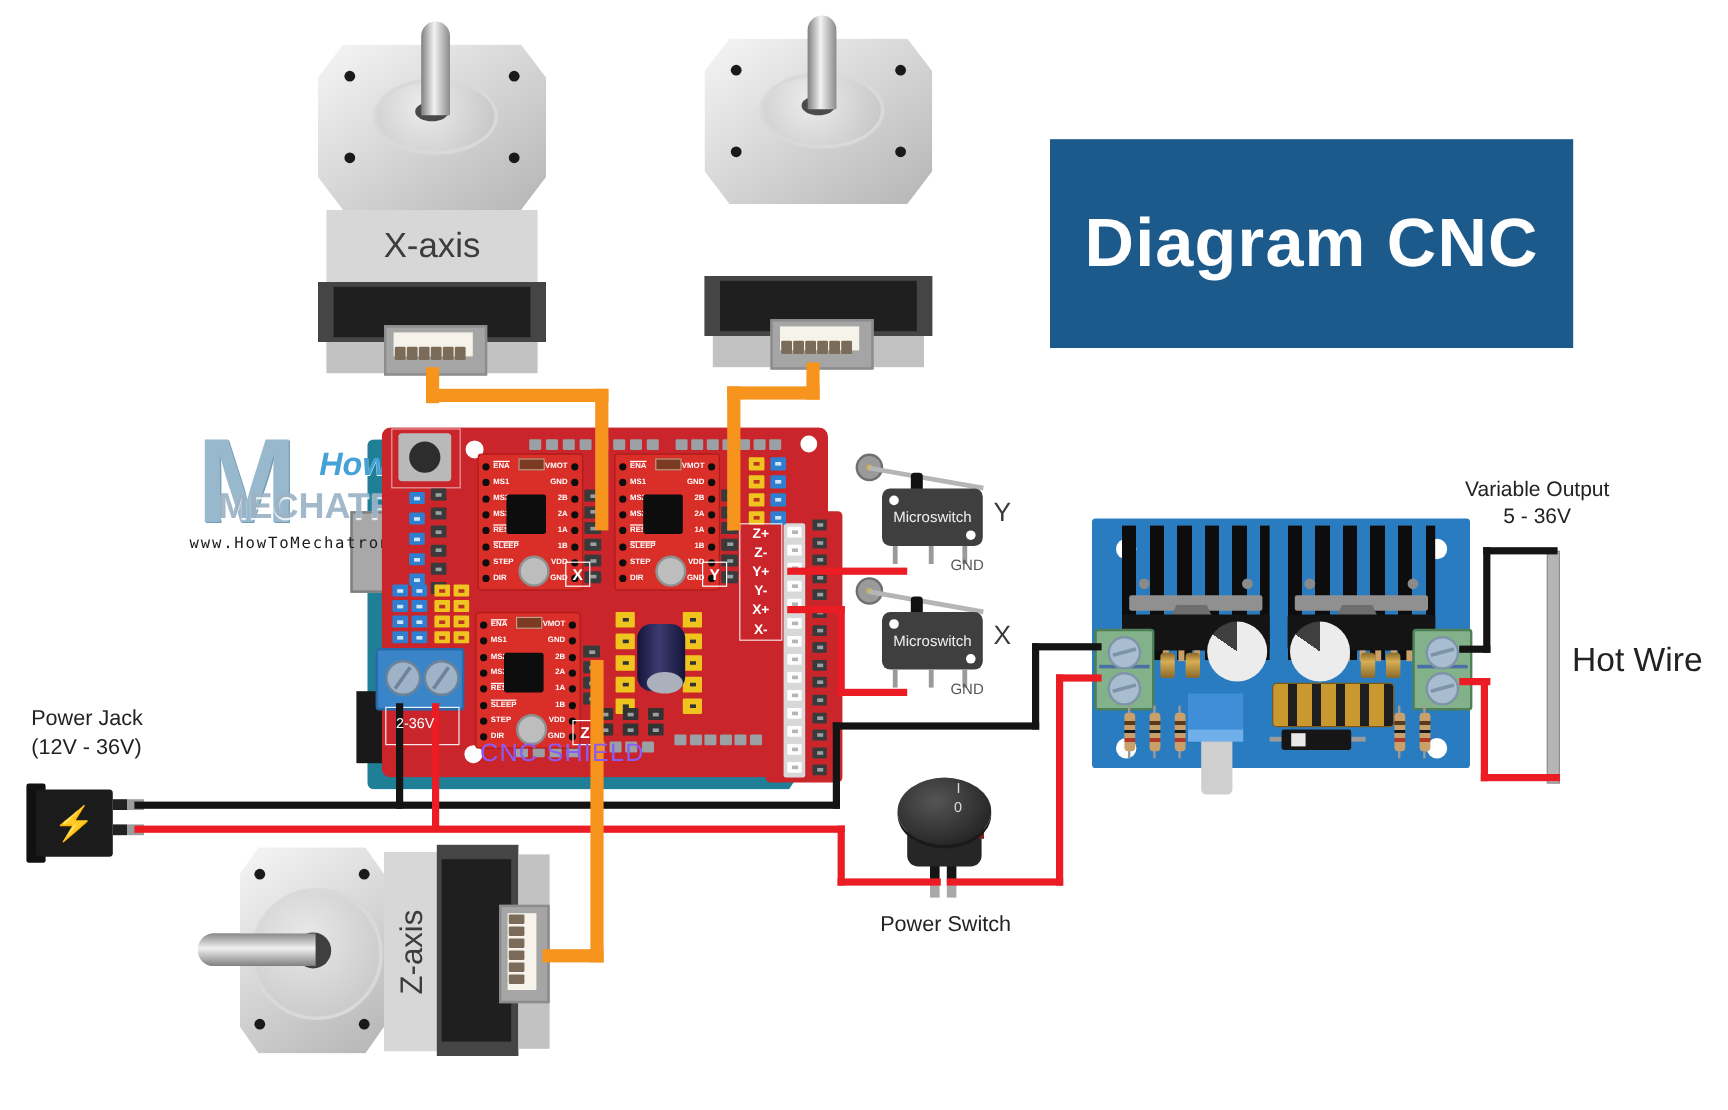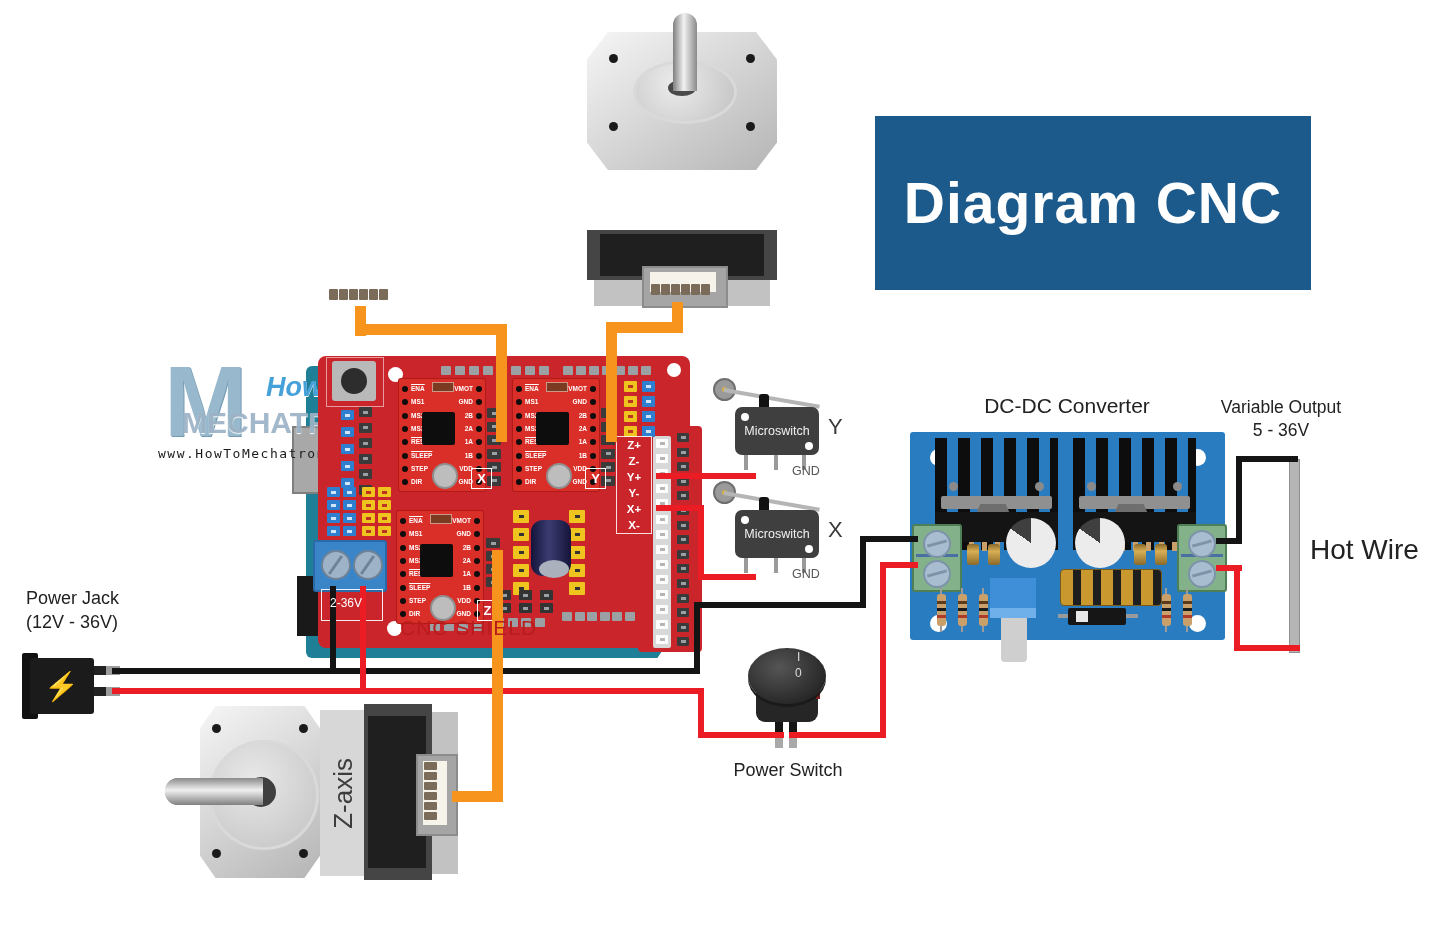--- a/index.html
+++ b/index.html
@@ -41,21 +41,20 @@
     <div class="t1">Diagram CNC</div>
   </div>
 
   <div id="logo">
     <span class="lm">M</span>
     <span class="lht">How To</span>
     <span class="lmx">MECHATRONICS</span>
     <span class="lurl">www.HowToMechatronics.com</span>
   </div>
 
-  <div class="txt seclabel" style="left:912px;top:394px;width:310px;text-align:center;font-size:21px;">DC-DC Converter</div>
   <div class="txt seclabel" style="left:1196px;top:397px;width:170px;text-align:center;font-size:17.5px;">Variable Output</div>
   <div class="txt seclabel" style="left:1196px;top:420px;width:170px;text-align:center;font-size:17.5px;">5 - 36V</div>
   <div class="txt seclabel" style="left:1310px;top:534px;font-size:28px;">Hot Wire</div>
   <div class="txt seclabel" style="left:26px;top:588px;font-size:18px;">Power Jack</div>
   <div class="txt seclabel" style="left:26px;top:612px;font-size:18px;">(12V - 36V)</div>
   <div class="txt seclabel" style="left:728px;top:760px;width:120px;text-align:center;font-size:18px;">Power Switch</div>
 
 <div style="position: absolute; left: 306px; top: 366px; width: 382px; height: 292px; background: var(--board-teal); border-radius: 6px; z-index: 2; clip-path: polygon(0px 0px, 100% 0px, 100% 84%, 92% 100%, 0px 100%);"></div>
     <div style="position: absolute; left: 292px; top: 426px; width: 26px; height: 64px; background: rgb(168, 168, 168); border: 2px solid rgb(127, 127, 127); z-index: 2;"></div>
     <div style="position: absolute; left: 297px; top: 576px; width: 22px; height: 60px; background: rgb(25, 25, 25); z-index: 2;"></div>
@@ -398,21 +397,21 @@
     <div style="position: absolute; left: 313px; top: 540px; width: 70px; height: 48px; background: rgb(58, 133, 200); border: 2px solid rgb(42, 106, 168); border-radius: 3px; z-index: 5;">
       <div style="position: absolute; left: 6px; top: 8px; width: 26px; height: 26px; background: rgb(159, 179, 200); border: 2px solid rgb(111, 131, 152); border-radius: 50%;">
         <div style="position: absolute; left: 11px; top: 2px; width: 3px; height: 22px; background: rgb(111, 131, 152); transform: rotate(35deg);"></div>
       </div>
       <div style="position: absolute; left: 38px; top: 8px; width: 26px; height: 26px; background: rgb(159, 179, 200); border: 2px solid rgb(111, 131, 152); border-radius: 50%;">
         <div style="position: absolute; left: 11px; top: 2px; width: 3px; height: 22px; background: rgb(111, 131, 152); transform: rotate(35deg);"></div>
       </div>
     </div>
     <div style="position: absolute; left: 321px; top: 589px; width: 60px; height: 30px; border: 1px solid rgba(255, 255, 255, 0.9); z-index: 5;"></div>
     <div style="position: absolute; left: 330px; top: 596px; width: auto; height: auto; white-space: nowrap; font-size: 12px; color: rgb(255, 255, 255); z-index: 7;">2-36V</div>
-    <div style="position: absolute; left: 400px; top: 616px; width: auto; height: auto; white-space: nowrap; font-size: 21px; color: #b91c1c; letter-spacing: 1px; z-index: 7;">CNC SHIELD</div>
+    <div style="position: absolute; left: 400px; top: 616px; width: auto; height: auto; white-space: nowrap; font-size: 21px; color: #8b5cf6; letter-spacing: 1px; z-index: 7;">CNC SHIELD</div>
     <div class="drv" style="position: absolute; left: 398px; top: 378px; width: 86px; height: 112px;">
       <div class="dot" style="left: 3px; top: 7px;"></div>
       <span class="dl" style="left: 12px; top: 6px; text-decoration: overline;">ENA</span>
       <div class="dot" style="left: 3px; top: 20.3px;"></div>
       <span class="dl" style="left: 12px; top: 19.3px;">MS1</span>
       <div class="dot" style="left: 3px; top: 33.6px;"></div>
       <span class="dl" style="left: 12px; top: 32.6px;">MS2</span>
       <div class="dot" style="left: 3px; top: 46.9px;"></div>
       <span class="dl" style="left: 12px; top: 45.9px;">MS3</span>
       <div class="dot" style="left: 3px; top: 60.2px;"></div>
@@ -513,20 +512,39 @@
       <span class="dl" style="left: 42px; top: 72.5px; width: 32px; text-align: right;">1B</span>
       <div class="dot" style="left: 77px; top: 86.8px;"></div>
       <span class="dl" style="left: 42px; top: 85.8px; width: 32px; text-align: right;">VDD</span>
       <div class="dot" style="left: 77px; top: 100.1px;"></div>
       <span class="dl" style="left: 42px; top: 99.1px; width: 32px; text-align: right;">GND</span>
       <div style="position: absolute; left: 33px; top: 3px; width: 20px; height: 8px; background: rgb(122, 59, 34); border: 1px solid rgb(204, 153, 136);"></div>
       <div style="position: absolute; left: 23px; top: 33px; width: 33px; height: 33px; background: rgb(13, 13, 13); border-radius: 2px;"></div>
       <div style="position: absolute; left: 33px; top: 84px; width: 22px; height: 22px; background: rgb(189, 189, 189); border: 2px solid rgb(143, 143, 143); border-radius: 50%;"></div>
     </div>
     <div class="lbox" style="position: absolute; left: 477px; top: 600px; width: 19px; height: 19px;">Z</div>
+    <div style="position: absolute; left: 265px; top: 15px; width: 190px; height: 300px; z-index: 2;">
+      <div style="position: absolute; left: 0px; top: 22px; width: 190px; height: 138px; background: linear-gradient(145deg, rgb(246, 246, 246), rgb(181, 181, 181)); clip-path: polygon(11% 0px, 89% 0px, 100% 20%, 100% 80%, 89% 100%, 11% 100%, 0px 80%, 0px 20%);"></div>
+      <div style="position: absolute; left: 22px; top: 44px; width: 9px; height: 9px; background: rgb(26, 26, 26); border-radius: 50%;"></div>
+      <div style="position: absolute; left: 159px; top: 44px; width: 9px; height: 9px; background: rgb(26, 26, 26); border-radius: 50%;"></div>
+      <div style="position: absolute; left: 22px; top: 112px; width: 9px; height: 9px; background: rgb(26, 26, 26); border-radius: 50%;"></div>
+      <div style="position: absolute; left: 159px; top: 112px; width: 9px; height: 9px; background: rgb(26, 26, 26); border-radius: 50%;"></div>
+      <div style="position: absolute; left: 46px; top: 50px; width: 98px; height: 58px; background: radial-gradient(circle at 40% 35%, rgb(236, 236, 236), rgb(194, 194, 194)); border: 3px solid rgb(217, 217, 217); border-radius: 50%;"></div>
+      <div style="position: absolute; left: 81px; top: 70px; width: 28px; height: 16px; background: rgb(74, 74, 74); border-radius: 50%;"></div>
+      <div style="position: absolute; left: 86px; top: 3px; width: 24px; height: 78px; background: linear-gradient(90deg, rgb(127, 127, 127), rgb(242, 242, 242) 45%, rgb(138, 138, 138)); border-radius: 12px 12px 0px 0px;"></div>
+      <div style="position: absolute; left: 7px; top: 160px; width: 176px; height: 60px; background: rgb(215, 215, 215); display: flex; align-items: center; justify-content: center;">
+        <span style="font-size: 29px; color: rgb(60, 60, 60);">X-axis</span>
+      </div>
+      <div style="position: absolute; left: 0px; top: 220px; width: 190px; height: 50px; background: rgb(69, 69, 69);"></div>
+      <div style="position: absolute; left: 13px; top: 224px; width: 164px; height: 42px; background: rgb(31, 31, 31);"></div>
+      <div style="position: absolute; left: 7px; top: 270px; width: 176px; height: 26px; background: rgb(194, 194, 194);"></div>
+      <div style="position: absolute; left: 55px; top: 256px; width: 82px; height: 38px; background: rgb(165, 165, 165); border: 2px solid rgb(140, 140, 140); z-index: 3;">
+        <div style="position: absolute; left: 6px; top: 4px; width: 66px; height: 20px; background: rgb(246, 244, 234);"></div>
+      </div>
+    </div>
     <div style="position: absolute; left: 329px; top: 289px; width: 9px; height: 11px; background: rgb(123, 107, 89); border-radius: 1px; z-index: 5;"></div>
     <div style="position: absolute; left: 339px; top: 289px; width: 9px; height: 11px; background: rgb(123, 107, 89); border-radius: 1px; z-index: 5;"></div>
     <div style="position: absolute; left: 349px; top: 289px; width: 9px; height: 11px; background: rgb(123, 107, 89); border-radius: 1px; z-index: 5;"></div>
     <div style="position: absolute; left: 359px; top: 289px; width: 9px; height: 11px; background: rgb(123, 107, 89); border-radius: 1px; z-index: 5;"></div>
     <div style="position: absolute; left: 369px; top: 289px; width: 9px; height: 11px; background: rgb(123, 107, 89); border-radius: 1px; z-index: 5;"></div>
     <div style="position: absolute; left: 379px; top: 289px; width: 9px; height: 11px; background: rgb(123, 107, 89); border-radius: 1px; z-index: 5;"></div>
     <div style="position: absolute; left: 587px; top: 10px; width: 190px; height: 300px; z-index: 2;">
       <div style="position: absolute; left: 0px; top: 22px; width: 190px; height: 138px; background: linear-gradient(145deg, rgb(246, 246, 246), rgb(181, 181, 181)); clip-path: polygon(11% 0px, 89% 0px, 100% 20%, 100% 80%, 89% 100%, 11% 100%, 0px 80%, 0px 20%);"></div>
       <div style="position: absolute; left: 22px; top: 44px; width: 9px; height: 9px; background: rgb(26, 26, 26); border-radius: 50%;"></div>
       <div style="position: absolute; left: 159px; top: 44px; width: 9px; height: 9px; background: rgb(26, 26, 26); border-radius: 50%;"></div>

